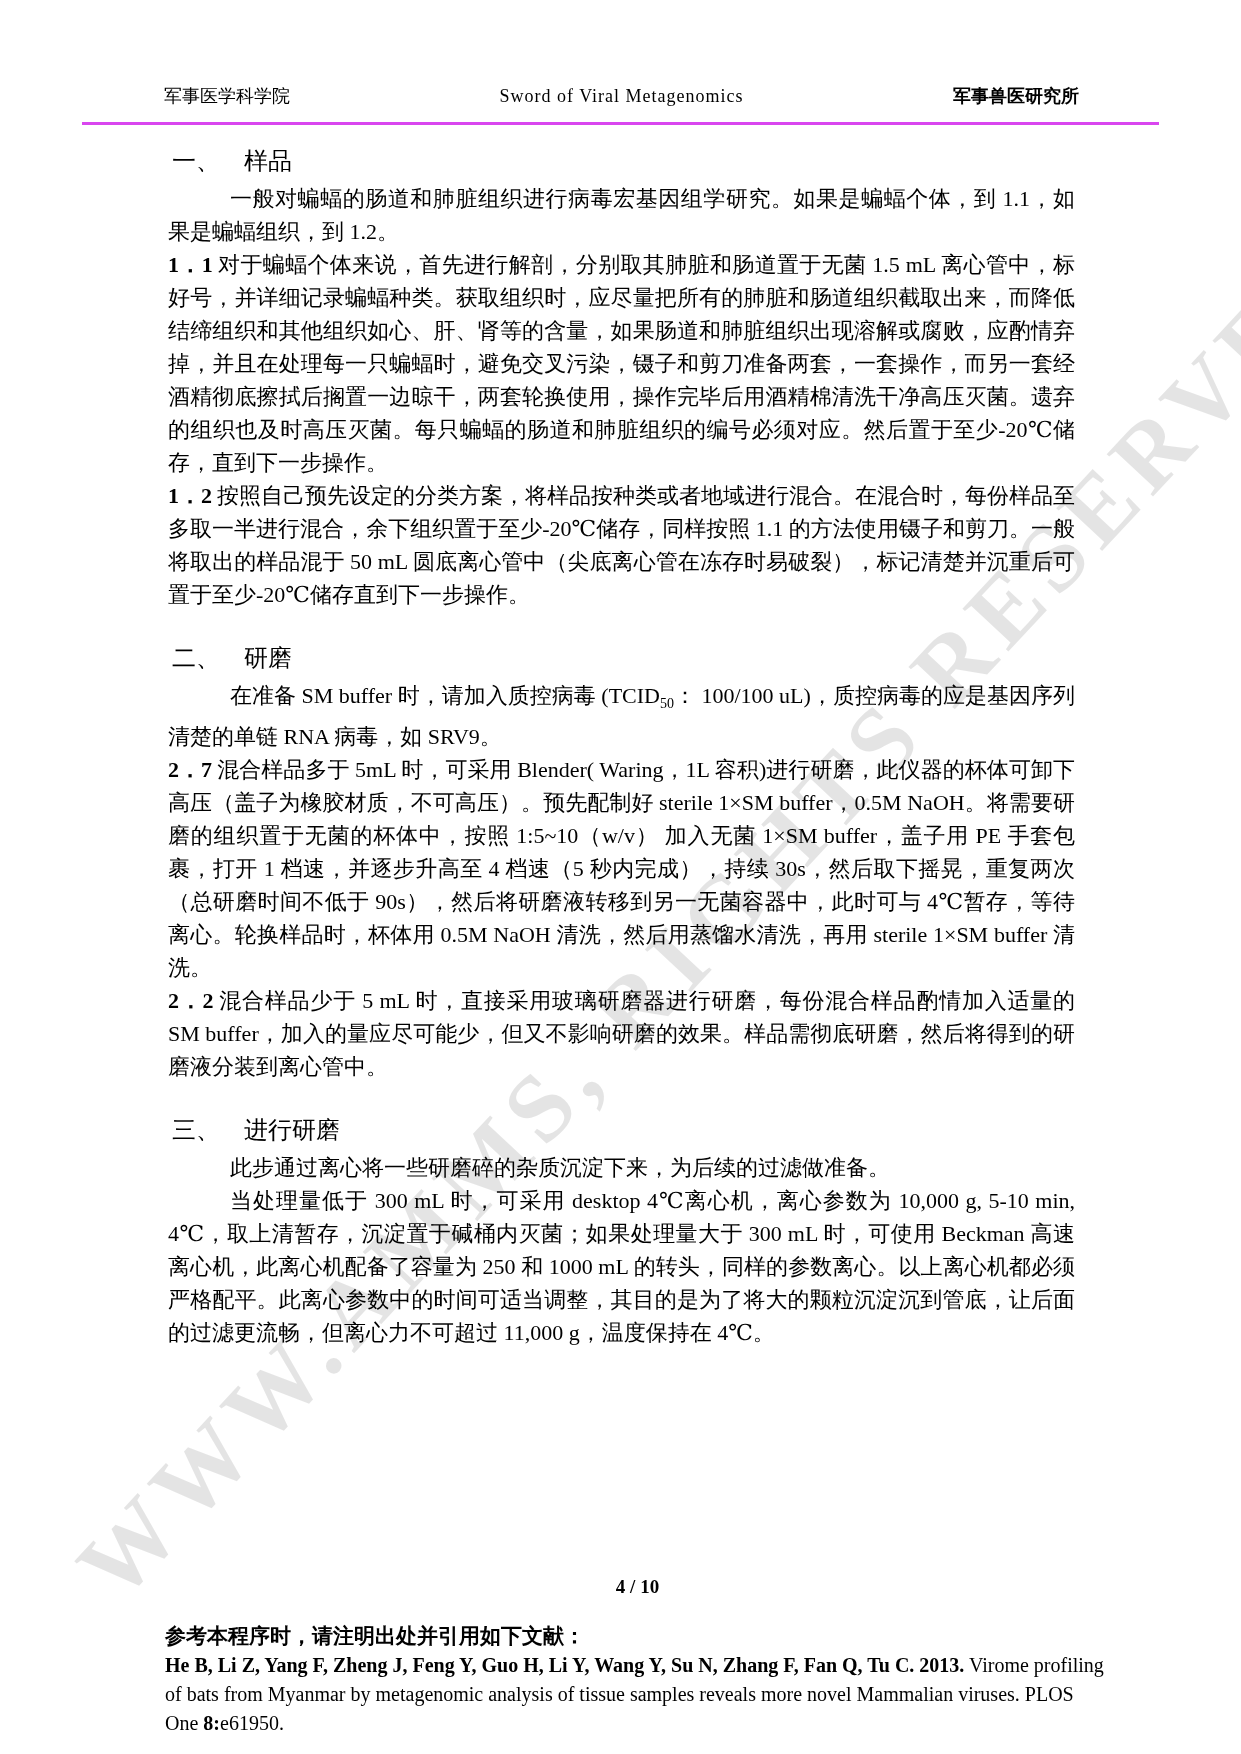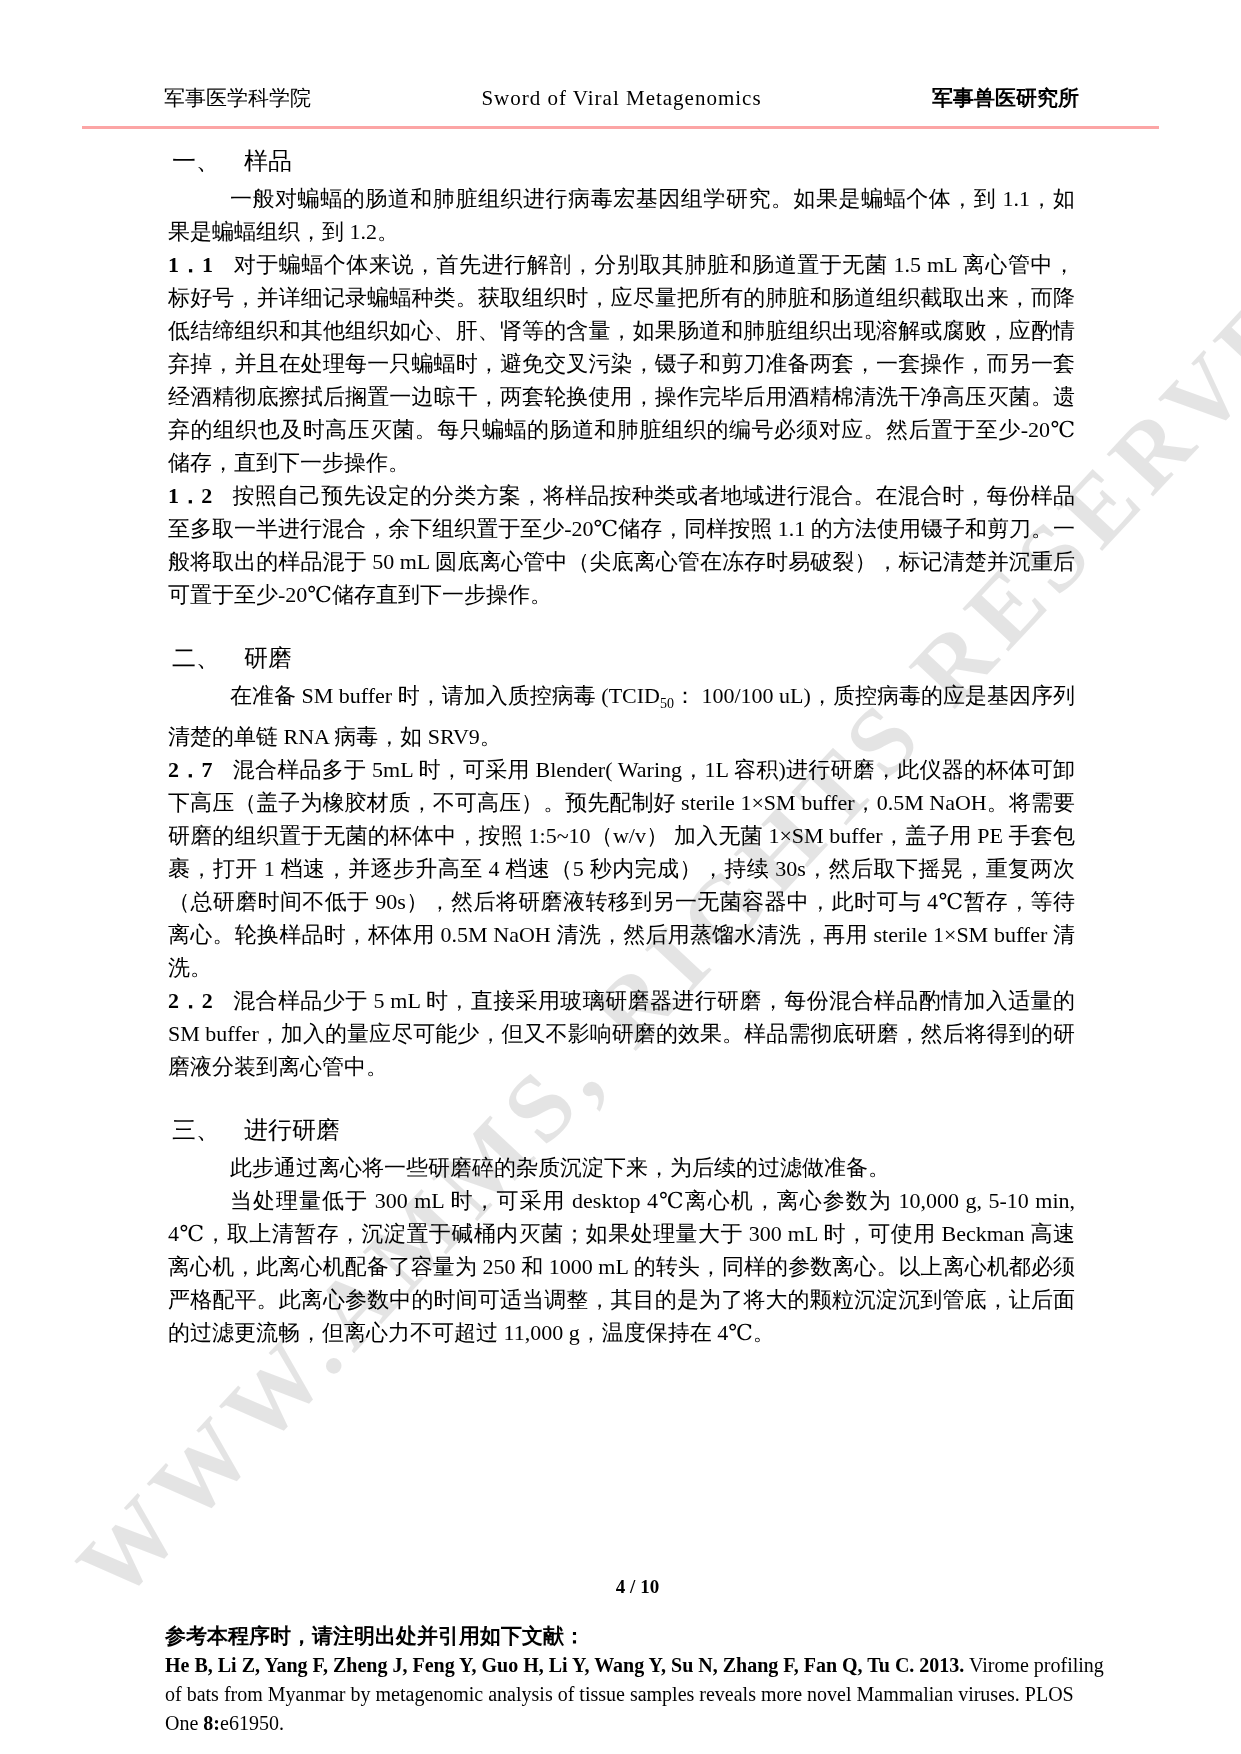--- a/index.html
+++ b/index.html
@@ -24,23 +24,23 @@
     color:#000;
     opacity:0.10;
     z-index:0;
     pointer-events:none;
   }
   
   .header{
     position:absolute;
     left:82px;right:82px;top:84px;
     display:flex;justify-content:space-between;align-items:baseline;
-    font-size:21px;
+    font-size:18px;
     padding:0 10px 14px 10px;
-    border-bottom:3px solid #fca5a5;
+    border-bottom:3px solid #d946ef;
     box-sizing:border-box;
     z-index:2;
   }
   .header .h-left{padding-left:72px;}
   .header .h-right{padding-right:70px;font-weight:bold;}
   .header .h-center{letter-spacing:1px;}
   
   .content{
     position:absolute;
     left:168px;top:140px;width:907px;
@@ -51,21 +51,21 @@
   .sec-heading{
     font-size:24px;
     font-weight:normal;
     line-height:34px;
     margin:4px;
   }
   .sec-heading.gap{margin-top:30px;}
   .sec-num{display:inline-block;width:72px;}
   .content p{margin:0;}
   .content p.indent{text-indent:62px;}
-  .lbl{font-weight:bold;margin-right:20px;}
+  .lbl{font-weight:bold;margin-right:5px;}
   sub{font-size:14px;}
   
   .page-number{
     position:absolute;
     left:0;right:0;top:1576px;
     text-align:center;
     font-size:19px;font-weight:bold;
     z-index:1;
     padding-left:34px;
   }

